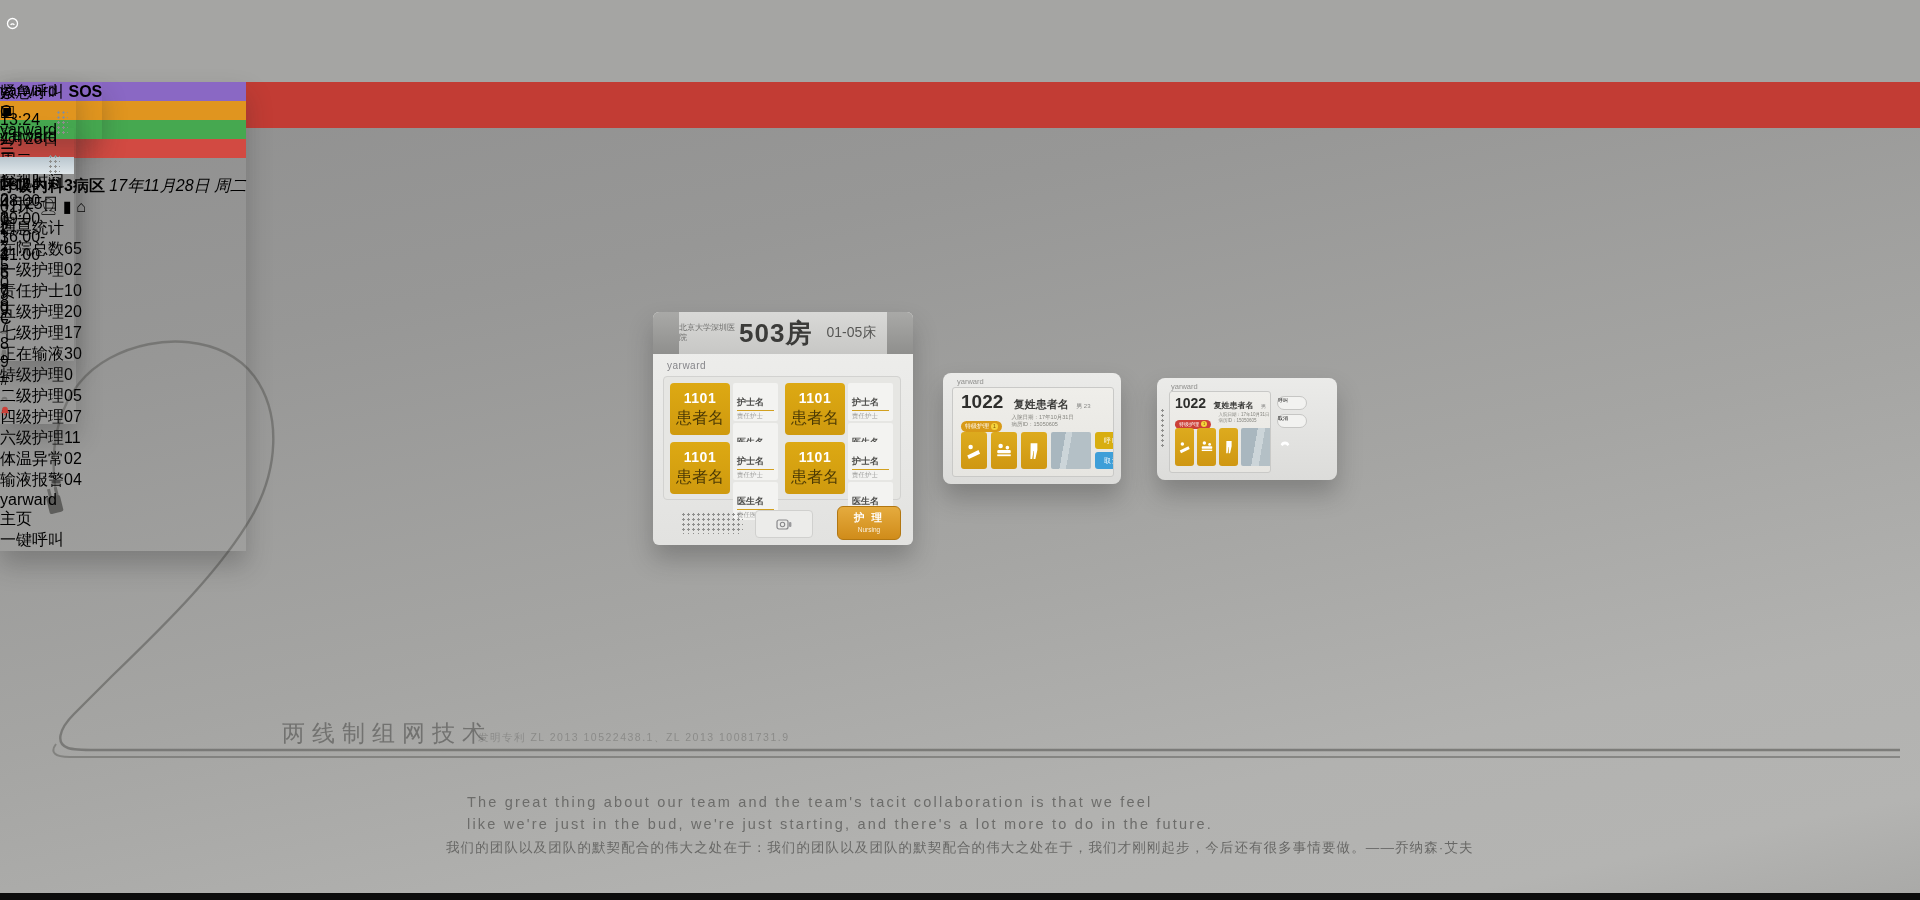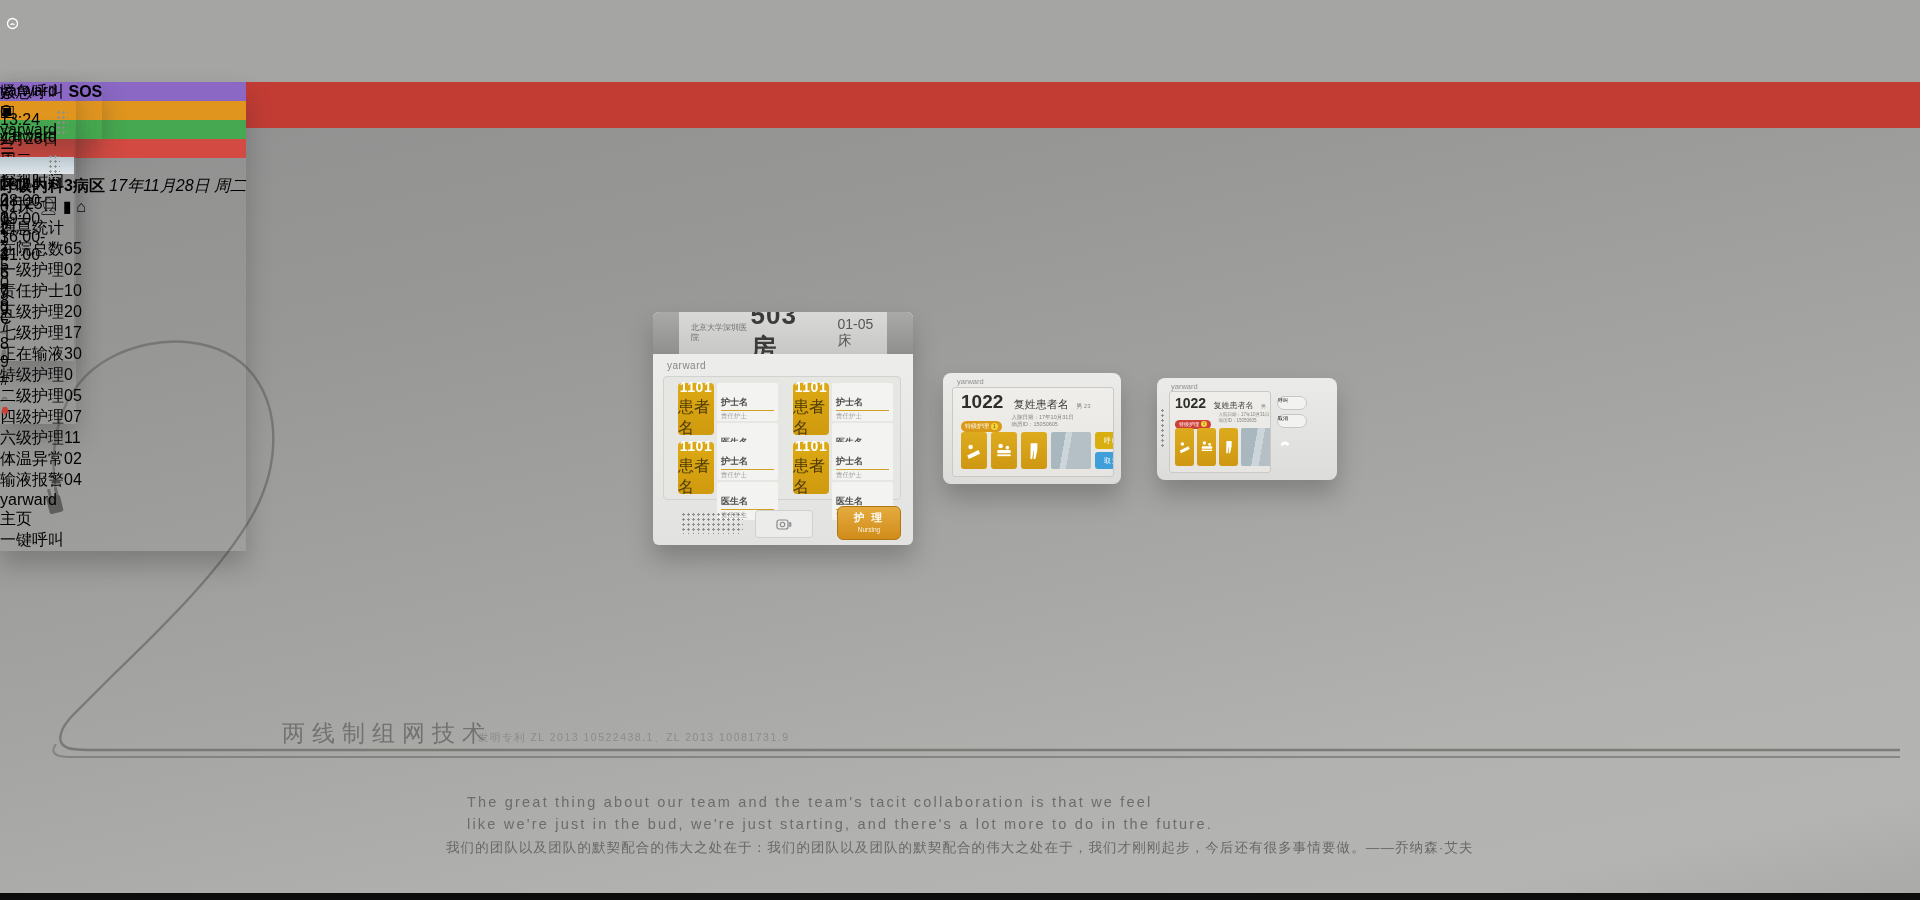--- a/index.html
+++ b/index.html
@@ -18,50 +18,50 @@
   .q-zh{position:absolute;left:446px;top:839px;font-size:13.5px;letter-spacing:1.1px;color:#686866;}
 
   
   .dev{position:absolute;box-shadow:0 14px 24px rgba(40,40,40,.28);}
 
   
   #corridor{left:653px;top:312px;width:260px;height:233px;background:linear-gradient(180deg,#efefed,#e2e2e0);border-radius:6px;}
   .cd-header{position:absolute;left:0;top:0;width:260px;height:42px;display:flex;border-radius:6px 6px 0 0;overflow:hidden;}
   .cd-cap{width:26px;height:42px;background:linear-gradient(180deg,#a9a9a7,#8f8f8d);}
   .cd-head-main{flex:1;background:linear-gradient(180deg,#d9d9d7,#c7c7c5);display:flex;align-items:center;}
-  .cd-hospital{font-size:8px;color:#6f6f6d;margin-left:12px;width:58px;line-height:1.2;}
+  .cd-hospital{font-size:8px;color:#6f6f6d;width:58px;line-height:1.2;}
   .cd-room{font-size:26px;color:#3b3b39;font-weight:bold;letter-spacing:1px;margin-left:2px;}
   .cd-beds{font-size:14px;color:#565654;margin-left:14px;}
   .cd-brand{position:absolute;left:14px;top:48px;font-size:10px;color:#86868a;letter-spacing:.5px;}
   .cd-screen{position:absolute;left:10px;top:64px;width:238px;height:124px;background:#e6e6e3;border:1px solid #d2d2d0;border-radius:4px;
     display:grid;grid-template-columns:108px 108px;grid-template-rows:52px 52px;gap:7px;padding:6px;box-sizing:border-box;}
   .pcard{display:flex;gap:3px;}
-  .pcard-bed{width:36px;height:52px;background:linear-gradient(180deg,#dda913,#cf9a0e);border-radius:4px;color:#fff;
-    display:flex;flex-direction:column;align-items:center;justify-content:center;margin-left:8px;}
+  .pcard-bed{width:60px;height:52px;background:linear-gradient(180deg,#dda913,#cf9a0e);border-radius:4px;color:#fff;
+    display:flex;flex-direction:column;align-items:center;justify-content:center;}
   .pcard-bed b{font-size:14px;font-weight:600;letter-spacing:.5px;}
   .pcard-bed span{font-size:16px;color:#4c3a05;margin-top:2px;}
   .pcard-right{flex:1;display:flex;flex-direction:column;gap:2px;}
   .pcell{flex:1;background:#f3f3f1;border-radius:2px;padding:13px 4px 0 4px;}
   .pcell b{display:block;font-size:9px;color:#4a4a48;border-bottom:1px solid #d2a020;padding-bottom:1px;}
   .pcell i{display:block;font-style:normal;font-size:6.5px;color:#9d9d9b;margin-top:1px;}
   .cd-bottom{position:absolute;left:0;top:192px;width:260px;height:41px;}
   .spk-grid{position:absolute;background-image:radial-gradient(#8f8f8d 1px,transparent 1.3px);background-size:5px 5px;}
   .cd-cam-btn{position:absolute;left:102px;top:6px;width:56px;height:26px;background:#ececea;border:1px solid #d0d0ce;border-radius:4px;
     display:flex;align-items:center;justify-content:center;}
   .cd-nursing{position:absolute;right:12px;top:2px;width:62px;height:32px;border-radius:6px;
     background:linear-gradient(180deg,#e5ab3e,#d08c1a);border:1px solid #b27712;color:#fff;text-align:center;}
   .cd-nursing b{display:block;font-size:10.5px;font-weight:600;margin-top:4px;letter-spacing:2px;}
   .cd-nursing span{display:block;font-size:6.5px;opacity:.85;margin-top:1px;}
 
   
   .door{background:linear-gradient(180deg,#ebebe9,#dcdcda);border-radius:8px;}
   .door-brand{position:absolute;left:14px;top:4px;font-size:7.5px;color:#90908e;}
   .dscr{position:absolute;background:#edecE8;background:linear-gradient(180deg,#efeeea,#e6e5e1);border:1px solid #c9c9c7;border-radius:3px;overflow:hidden;}
   .d-room{font-size:19px;font-weight:bold;color:#2e2e2c;}
-  .d-name{font-size:11px;font-weight:normal;color:#3a3a38;margin-left:6px;}
+  .d-name{font-size:11px;font-weight:bold;color:#3a3a38;margin-left:6px;}
   .d-meta{font-size:6px;color:#8a8a88;margin-left:3px;}
   .d-badge{display:inline-flex;align-items:center;height:11px;border-radius:6px;padding:0 4px;color:#fff;font-size:6px;}
   .d-badge i{font-style:normal;display:inline-block;width:7px;height:7px;border-radius:50%;background:#f5d23c;color:#7a5200;font-size:5px;line-height:7px;text-align:center;margin-left:2px;}
   .d-lines{display:inline-block;vertical-align:top;margin-left:5px;}
   .d-lines span{display:block;font-size:5.5px;color:#85857f;line-height:1.35;}
   .tile{background:linear-gradient(180deg,#ddab1e,#cf9712);border-radius:3px;display:flex;align-items:center;justify-content:center;}
   .photo{background:linear-gradient(100deg,#a9b7bf 0 32%,#ccd5d9 32% 46%,#b4c0c6 46% 100%);border-radius:2px;}
   .db-btn{border-radius:3px;color:#fff;font-size:7px;display:flex;align-items:center;justify-content:center;letter-spacing:1px;}
   .pill-btn{background:#f2f2f0;border:1px solid #c6c6c4;border-radius:7px;font-size:5px;color:#77777"5;color:#757573;display:flex;align-items:center;justify-content:center;}
   .red-btn{background:linear-gradient(180deg,#d85850,#c33f38);border-radius:6px;display:flex;align-items:center;justify-content:center;box-shadow:0 2px 3px rgba(0,0,0,.25);}

